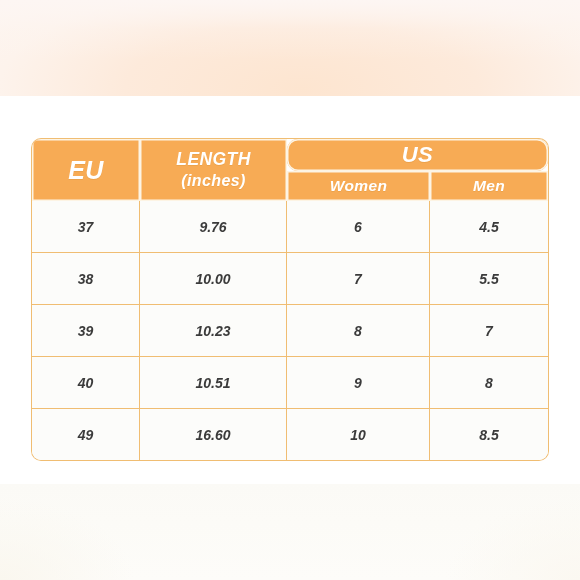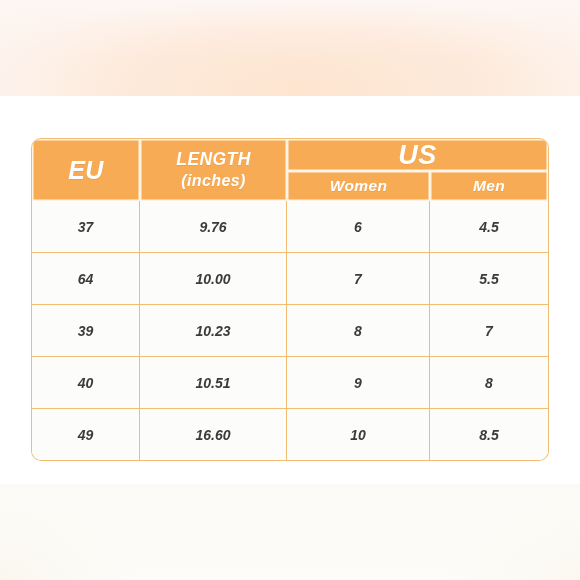--- a/index.html
+++ b/index.html
@@ -105,23 +105,24 @@
     height: 62px;
     vertical-align: middle;
     line-height: 1.25;
     margin-left: 40px;
   }
   th.th-length .len-sub {
     display: block;
     font-size: 16px;
   }
   th.th-us {
-    font-size: 27px;
+    font-size: 22px;
     height: 32px;
     vertical-align: middle;
+    border-radius: 11px;
   }
   th.th-sub {
     font-size: 15.5px;
     height: 30px;
     vertical-align: middle;
     margin-left: 48px;
   }
 
   
   table.size-table td {
@@ -171,21 +172,21 @@
         </tr>
       </thead>
       <tbody id="table-body">
           <tr>
             <td>37</td>
             <td>9.76</td>
             <td>6</td>
             <td>4.5</td>
           </tr>
           <tr>
-            <td>64</td>
+            <td>38</td>
             <td>10.00</td>
             <td>7</td>
             <td>5.5</td>
           </tr>
           <tr>
             <td>39</td>
             <td>10.23</td>
             <td>8</td>
             <td>7</td>
           </tr>

